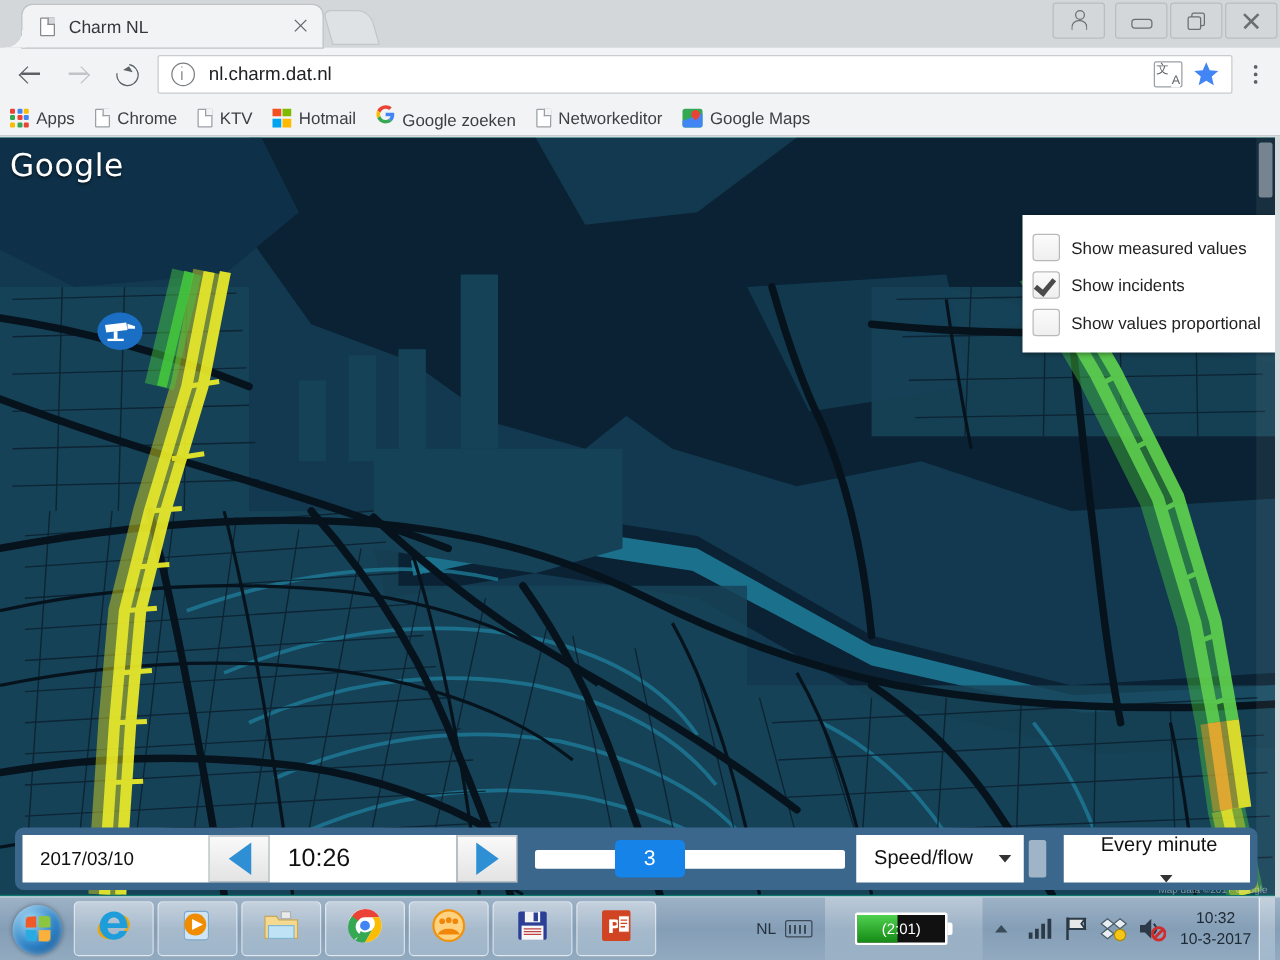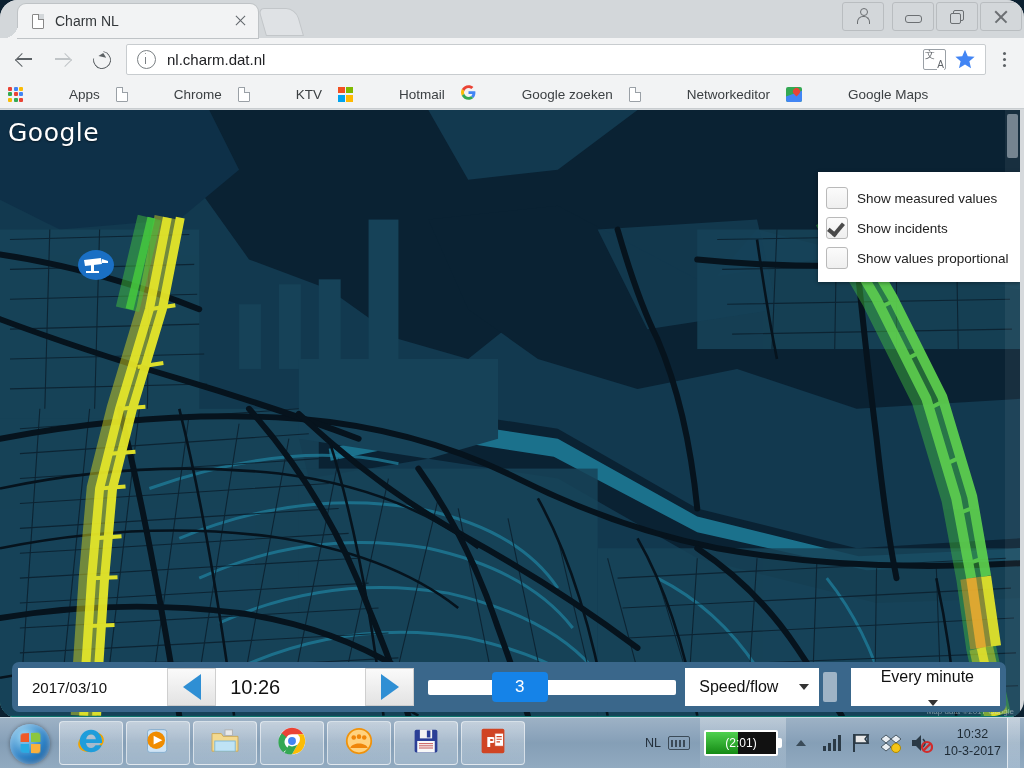--- a/index.html
+++ b/index.html
@@ -3,21 +3,21 @@
 <meta charset="utf-8">
 <style>
   html,body{margin:0;padding:0;}
   body{
     width:1024px;height:768px;overflow:hidden;
     font-family:"Liberation Sans", sans-serif;
     background:#0b2030;
     position:relative;
   }
   
-  #browser{position:absolute;left:0;top:0;width:1024px;height:718px;background:#d6d9dc;overflow:hidden;border-radius:18px;}
+  #browser{position:absolute;left:0;top:0;width:1024px;height:718px;background:#d6d9dc;overflow:hidden;}
 
   
   .tabstrip{position:relative;height:38px;background:#d3d7da;}
   .tab{
     position:absolute;left:18px;top:4px;width:240px;height:34px;
     background:#f2f3f4;border-radius:8px 8px 0 0;
     box-shadow:0 0 0 1px #bfc3c6;
     display:flex;align-items:center;
   }
   .tab:before{content:"";position:absolute;left:-14px;bottom:0;width:16px;height:14px;
@@ -75,21 +75,21 @@
   .star{width:22px;height:22px;margin-right:9px;flex:none;position:relative;cursor:pointer;}
   .menu-dots{width:26px;height:38px;position:relative;flex:none;cursor:pointer;}
   .menu-dots span{position:absolute;left:11px;width:3.4px;height:3.4px;background:#5c6165;border-radius:50%;}
   .menu-dots span:nth-child(1){top:12px;}
   .menu-dots span:nth-child(2){top:18px;}
   .menu-dots span:nth-child(3){top:24px;}
 
   
   .bookmarks{height:28px;background:#f2f3f4;display:flex;align-items:center;padding:0 8px;
      border-bottom:1px solid #c9cdd0;}
-  .bm{display:flex;align-items:center;margin-right:16px;cursor:pointer;white-space:nowrap;gap:40px;}
+  .bm{display:flex;align-items:flex-end;margin-right:16px;cursor:pointer;white-space:nowrap;}
   .bm-label{font-size:13.5px;color:#3c4043;margin-left:6px;}
   .ic-apps{width:15px;height:15px;display:grid;grid-template-columns:repeat(3,1fr);grid-template-rows:repeat(3,1fr);gap:1.5px;}
   .ic-apps i{background:#5f6368;border-radius:1px;}
   .ic-apps i:nth-child(1){background:#ea4335;}
   .ic-apps i:nth-child(2){background:#4285f4;}
   .ic-apps i:nth-child(3){background:#fbbc05;}
   .ic-apps i:nth-child(4){background:#34a853;}
   .ic-apps i:nth-child(5){background:#ea4335;}
   .ic-apps i:nth-child(6){background:#4285f4;}
   .ic-apps i:nth-child(7){background:#fbbc05;}
@@ -172,21 +172,21 @@
   .startorb .flag i:nth-child(3){background:#29abe2;border-radius:0 0 0 3px;}
   .startorb .flag i:nth-child(4){background:#fbb03b;border-radius:0 0 3px 0;}
   .tbtn{width:62px;height:42px;margin-left:3px;flex:none;cursor:pointer;position:relative;
      background:linear-gradient(180deg,rgba(255,255,255,.42),rgba(215,230,243,.22));
      border:1px solid rgba(255,255,255,.55);border-radius:4px;}
   .tbtn>.ci{position:absolute;left:50%;top:50%;transform:translate(-50%,-50%);}
   .tray{margin-left:auto;display:flex;align-items:center;height:50px;padding-right:4px;}
   .tray-lang{font-size:12.5px;color:#24303c;margin-right:7px;}
   .kbd{width:20px;height:12px;border:1.4px solid #3b4a57;border-radius:2px;margin-right:10px;
      background:repeating-linear-gradient(90deg,#3b4a57 0 2px,transparent 2px 4px) center/16px 7px no-repeat;}
-  .battery{display:flex;align-items:center;height:50px;padding:0 4px;
+  .battery{display:flex;align-items:center;height:50px;padding:0 24px;
      background:linear-gradient(180deg,rgba(255,255,255,.3),rgba(215,230,243,.12));}
   .bat-body{width:70px;height:22px;border:2px solid #fff;border-radius:2px;background:#111;position:relative;
      display:flex;align-items:center;justify-content:center;}
   .bat-fill{position:absolute;left:0;top:0;bottom:0;width:46%;background:linear-gradient(180deg,#4fd14f,#158a15);}
   .bat-txt{position:relative;font-size:12px;color:#fff;}
   .bat-tip{width:4px;height:10px;background:#fff;border-radius:0 2px 2px 0;}
   .tray-ic{width:24px;height:24px;margin:0 3px;position:relative;cursor:pointer;}
   .clock{display:flex;flex-direction:column;align-items:center;justify-content:center;
      margin-left:8px;margin-right:6px;line-height:1.35;cursor:pointer;}
   .clock div{font-size:12.5px;color:#1d2933;}

